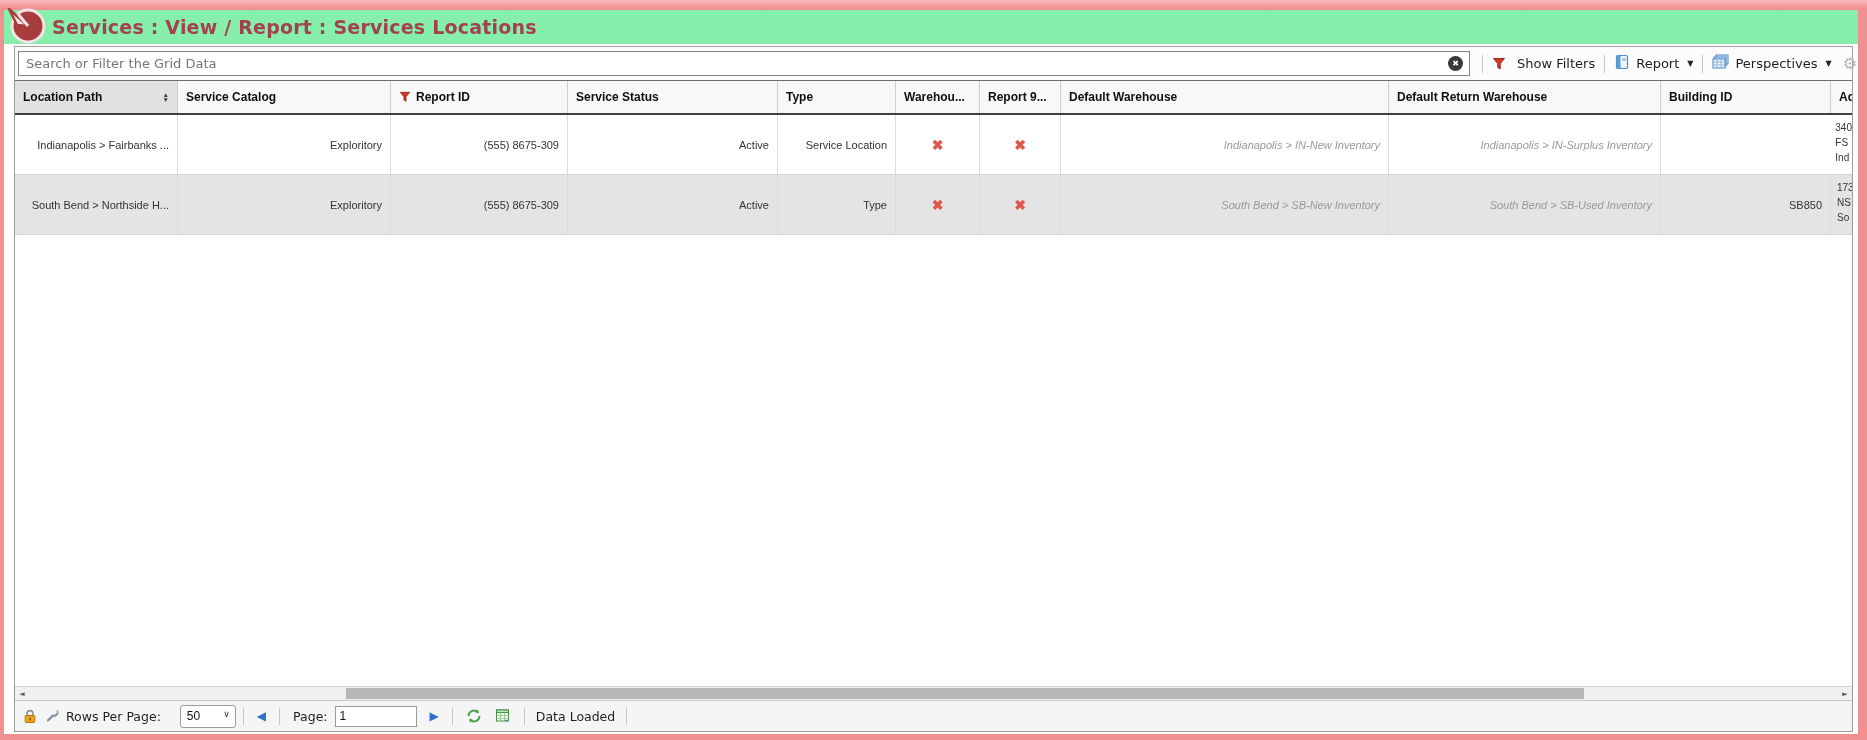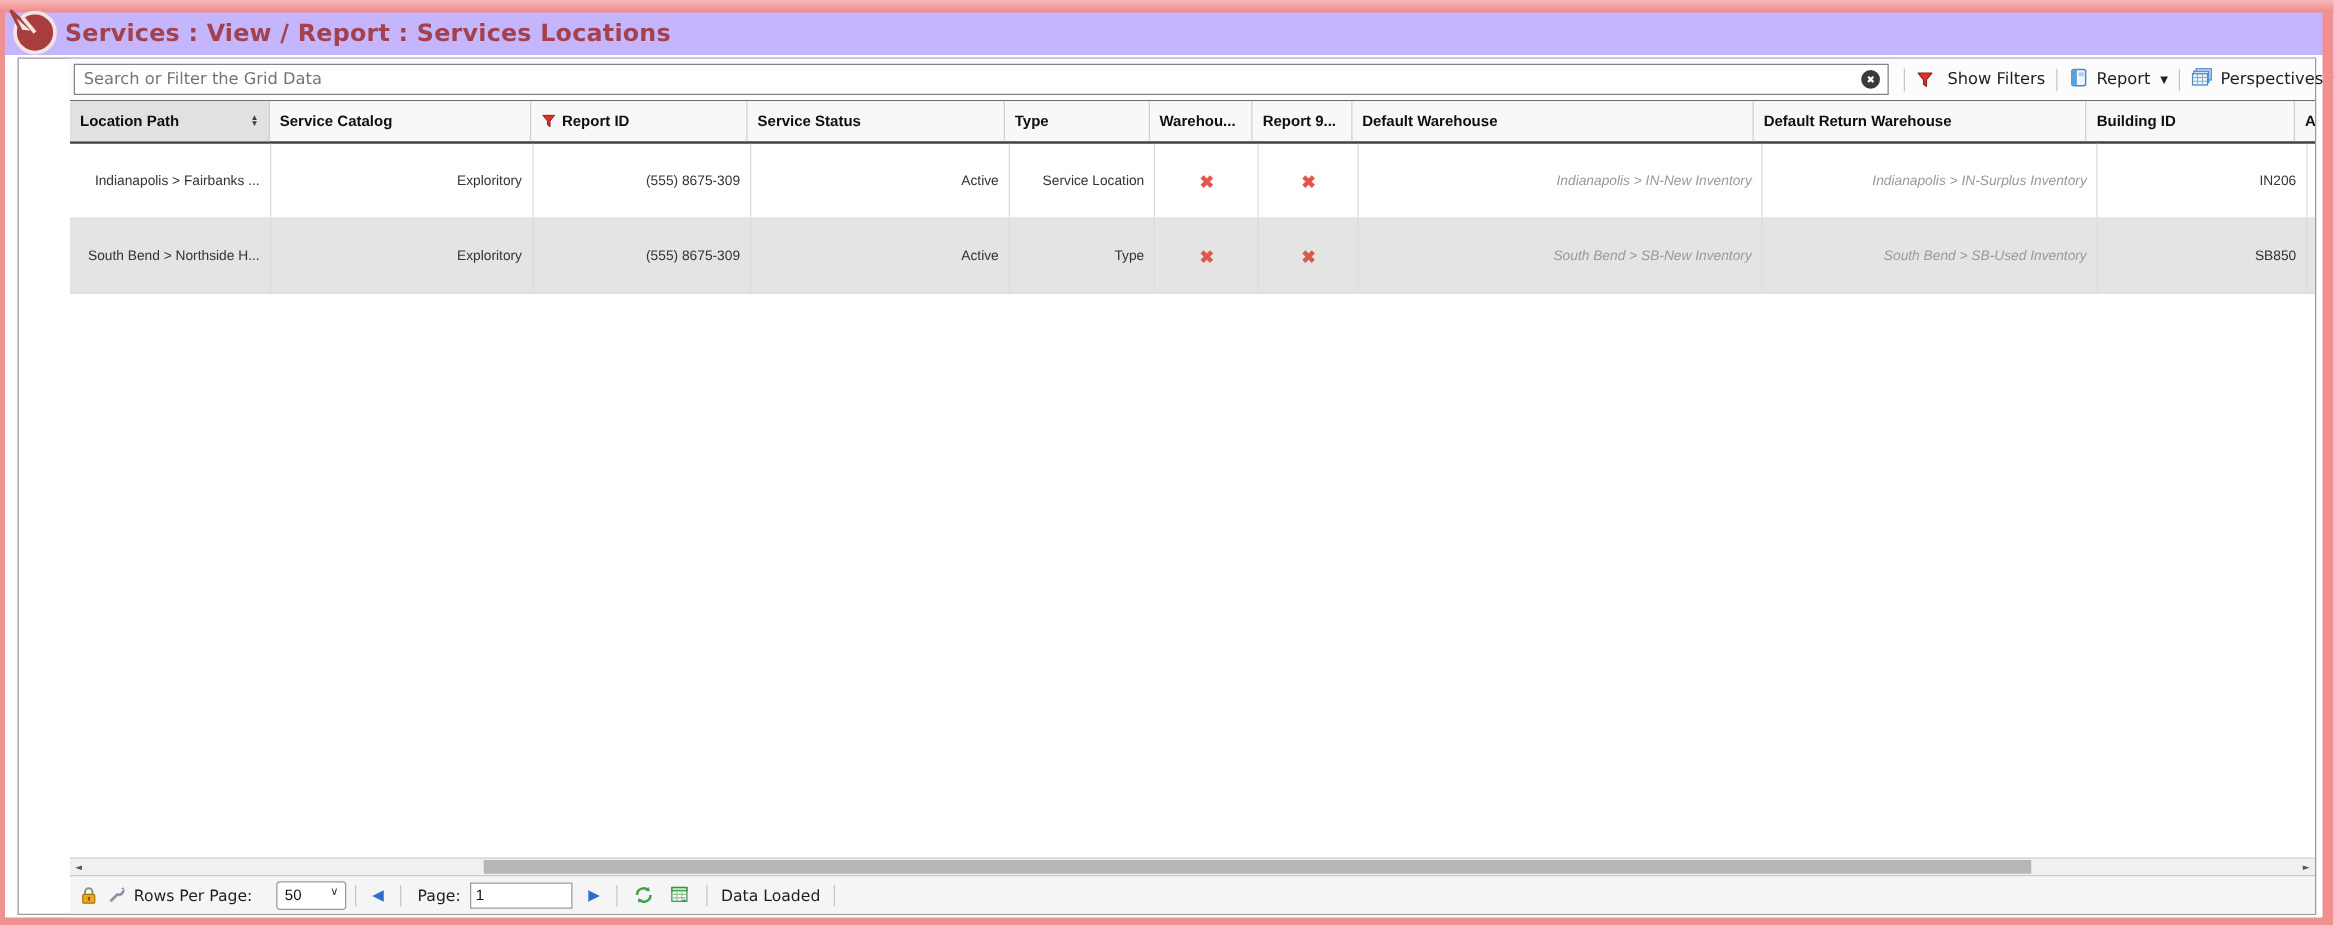--- a/index.html
+++ b/index.html
@@ -4,26 +4,26 @@
 <style>
   html,body{margin:0;padding:0;background:#fff;}
   .window{
     position:relative;width:1867px;height:740px;overflow:hidden;
     background:#f19090;font-family:"DejaVu Sans","Liberation Sans",sans-serif;
     box-sizing:border-box;
   }
   .top-strip{position:absolute;top:0;left:0;right:0;height:10px;
     background:linear-gradient(#f9b9b9,#ee8a8a);}
   .app-header{position:absolute;top:10px;left:4px;right:9px;height:34px;
-    background:#c4b5fd;display:flex;align-items:center;}
+    background:#86efac;display:flex;align-items:center;}
   .logo{position:absolute;left:1px;top:-9px;width:44px;height:46px;}
   .page-title{margin-left:48px;font-size:19px;font-weight:600;color:#a3414f;letter-spacing:.2px;}
   .main{position:absolute;top:44px;left:4px;right:9px;bottom:6px;background:#fff;}
   .grid-panel{position:absolute;top:2px;left:10px;right:5px;bottom:2px;
-    border:1px solid #9c9c9c;background:#fff;display:flex;flex-direction:column;padding-left:41px;}
+    border:1px solid #9c9c9c;background:#fff;display:flex;flex-direction:column;}
 
   
   .toolbar{height:34px;flex:0 0 34px;display:flex;align-items:center;
     padding:0 6px 0 3px;background:#fcfcfc;border-bottom:1px solid #6d6d6d;box-sizing:border-box;}
   .search-wrap{position:relative;width:1452px;flex:0 0 auto;}
   .search-input{width:100%;height:25px;box-sizing:border-box;border:1px solid #838383;
     padding:0 26px 0 7px;font-size:13px;color:#444;font-family:"DejaVu Sans",sans-serif;background:#fff;}
   .clear-btn{position:absolute;right:7px;top:5px;width:15px;height:15px;border-radius:50%;
     background:#3a3a3a;color:#fff;font-size:8px;line-height:15px;text-align:center;
     font-weight:bold;cursor:pointer;}
@@ -199,21 +199,20 @@
         <div class="cell c3">Active</div>
         <div class="cell c4">Service Location</div>
         <div class="cell c5">
           <span class="x-mark">✖</span>
         </div>
         <div class="cell c6">
           <span class="x-mark">✖</span>
         </div>
         <div class="cell c7 muted">Indianapolis &gt; IN-New Inventory</div>
         <div class="cell c8 muted">Indianapolis &gt; IN-Surplus Inventory</div>
-        <div class="cell c9">IN206</div>
         <div class="cell c10">
           <span class="addr">
             <span>340</span>
             <span>FS</span>
             <span>Ind</span>
           </span>
         </div>
       </div>
 
       <div class="row alt">

